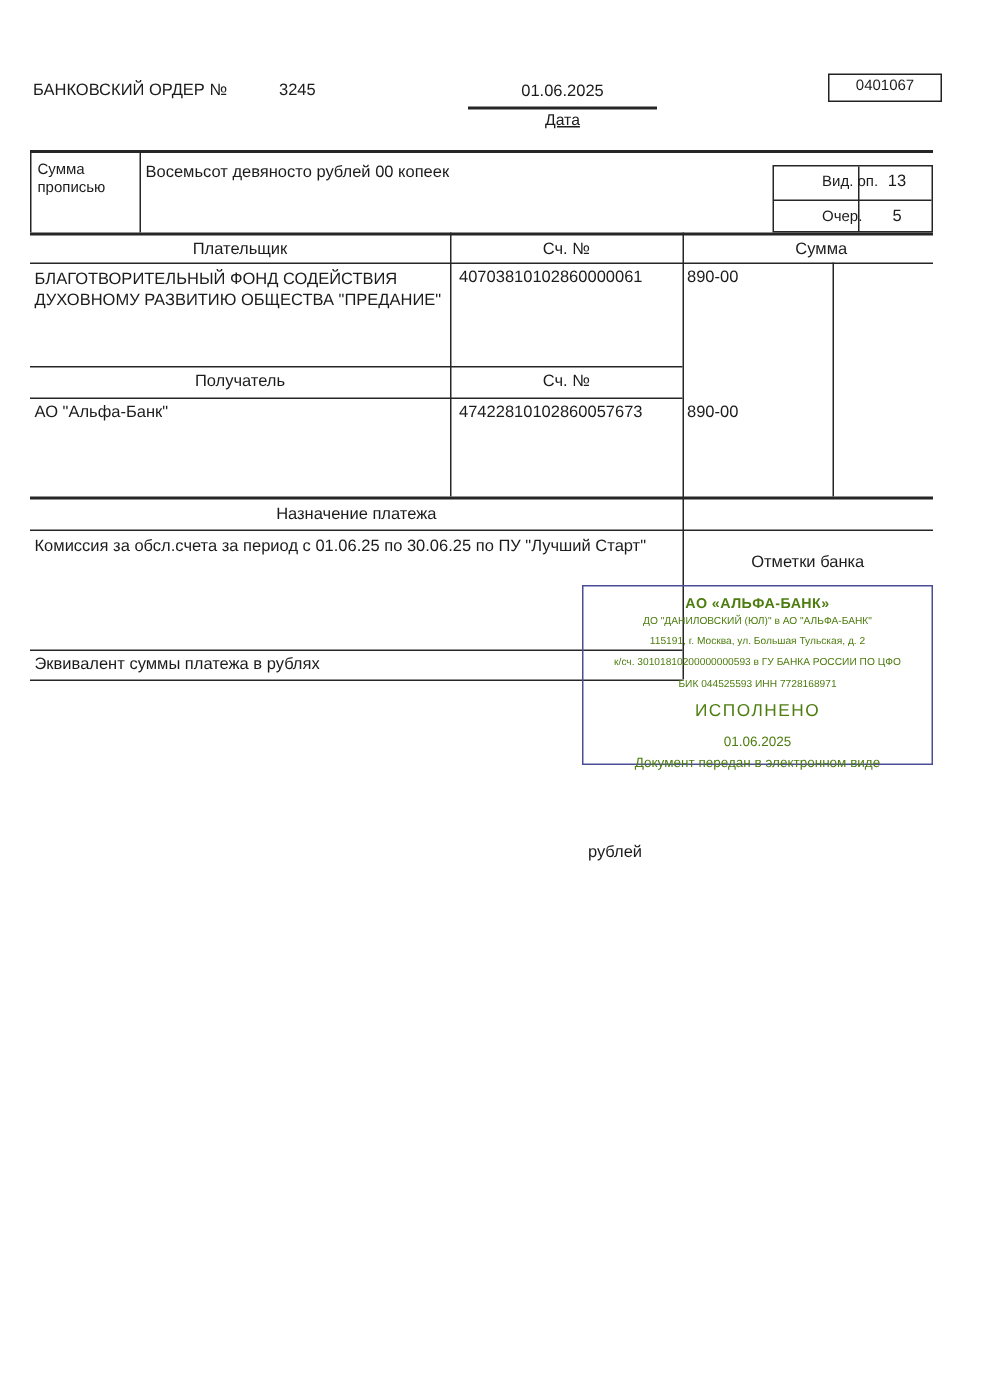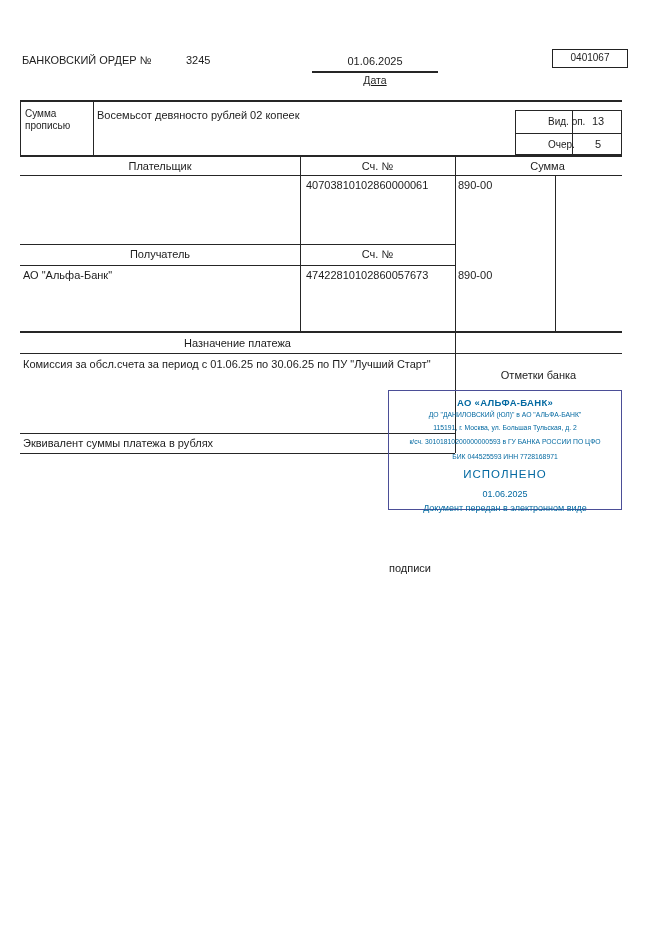--- a/index.html
+++ b/index.html
@@ -27,21 +27,21 @@
   .mini { position:absolute; left:515px; top:110px; width:107px; height:45px; border:1.6px solid #262626; }
   .mini .split-h { position:absolute; left:0; right:0; top:22px; height:1.4px; background:#262626; }
   .mini .split-v { position:absolute; top:0; bottom:0; left:56px; width:1.4px; background:#262626; }
   .mini .lbl { position:absolute; left:4px; font-size:10px;padding-left:28px; }
   .mini .val { position:absolute; left:57px; width:50px; text-align:center; font-size:11px; }
 
   .wrap2 { white-space:normal; line-height:14px; }
 
   
   .stamp { position:absolute; left:388px; top:390px; width:234px; height:120px;
-    border:1.6px solid #4b4e97; color:#0369a1; display:flex; flex-direction:column;
+    border:1.6px solid #4b4e97; color:#4d7c0f; display:flex; flex-direction:column;
     align-items:center; text-align:center; background:transparent; z-index:5; }
   .stamp .s-bank   { font-size:9.5px; font-weight:bold; margin-top:6px; letter-spacing:.3px; }
   .stamp .s-branch { font-size:6.8px; margin-top:3px; }
   .stamp .s-addr   { font-size:6.8px; margin-top:6px; }
   .stamp .s-corr   { font-size:6.8px; margin-top:7px; }
   .stamp .s-bik    { font-size:6.8px; margin-top:8px; }
   .stamp .s-status { font-size:11.5px; font-weight:normal; margin-top:8px; letter-spacing:1px; }
   .stamp .s-date   { font-size:9px; margin-top:9px; }
   .stamp .s-note   { font-size:9px; margin-top:4px; }
 </style>
@@ -71,35 +71,36 @@
   <div class="lh" style="left:20px; top:433px; width:435px;"></div>
   <div class="lh" style="left:20px; top:453px; width:435px;"></div>
 
   <div class="lv" style="left:20px; top:100px; height:55px;"></div>
   <div class="lv" style="left:93px; top:100px; height:55px; width:1.4px;"></div>
   <div class="lv" style="left:300px; top:155px; height:176px;"></div>
   <div class="lv" style="left:455px; top:155px; height:298px;"></div>
   <div class="lv" style="left:555px; top:175px; height:156px;"></div>
 
   <div class="sum-label">Сумма прописью</div>
-  <div class="t" style="left:97px; top:109px;">Восемьсот девяносто рублей 02 копеек</div>
+  <div class="t" style="left:97px; top:109px;">Восемьсот девяносто рублей 00 копеек</div>
 
   <div class="mini">
     <div class="split-h"></div>
     <div class="split-v"></div>
     <div class="lbl" style="top:5px;">Вид. оп.</div>
     <div class="val" style="top:4px;">13</div>
     <div class="lbl" style="top:28px;">Очер.</div>
     <div class="val" style="top:27px;">5</div>
   </div>
 
   <div class="t center" style="left:20px;  top:160px; width:280px;">Плательщик</div>
   <div class="t center" style="left:300px; top:160px; width:155px;">Сч. №</div>
   <div class="t center" style="left:455px; top:160px; width:167px;padding-left:18px;">Сумма</div>
 
+  <div class="t wrap2" style="left:23px; top:179px; width:272px;">БЛАГОТВОРИТЕЛЬНЫЙ ФОНД СОДЕЙСТВИЯ ДУХОВНОМУ РАЗВИТИЮ ОБЩЕСТВА "ПРЕДАНИЕ"</div>
   <div class="t" style="left:306px; top:179px;">40703810102860000061</div>
   <div class="t" style="left:458px; top:179px;">890-00</div>
 
   <div class="t center" style="left:20px;  top:248px; width:280px;">Получатель</div>
   <div class="t center" style="left:300px; top:248px; width:155px;">Сч. №</div>
 
   <div class="t" style="left:23px; top:269px;">АО "Альфа-Банк"</div>
   <div class="t" style="left:306px; top:269px;">47422810102860057673</div>
   <div class="t" style="left:458px; top:269px;">890-00</div>
 
@@ -114,15 +115,15 @@
     <div class="s-bank">АО «АЛЬФА-БАНК»</div>
     <div class="s-branch">ДО "ДАНИЛОВСКИЙ (ЮЛ)" в АО "АЛЬФА-БАНК"</div>
     <div class="s-addr">115191, г. Москва, ул. Большая Тульская, д. 2</div>
     <div class="s-corr">к/сч. 30101810200000000593 в ГУ БАНКА РОССИИ ПО ЦФО</div>
     <div class="s-bik">БИК 044525593 ИНН 7728168971</div>
     <div class="s-status">ИСПОЛНЕНО</div>
     <div class="s-date">01.06.2025</div>
     <div class="s-note">Документ передан в электронном виде</div>
   </div>
 
-  <div class="t center" style="left:350px; top:562px; width:120px;">подписи</div>
+  <div class="t center" style="left:350px; top:562px; width:120px;">рублей</div>
 
 </div>
 
 </body></html>

